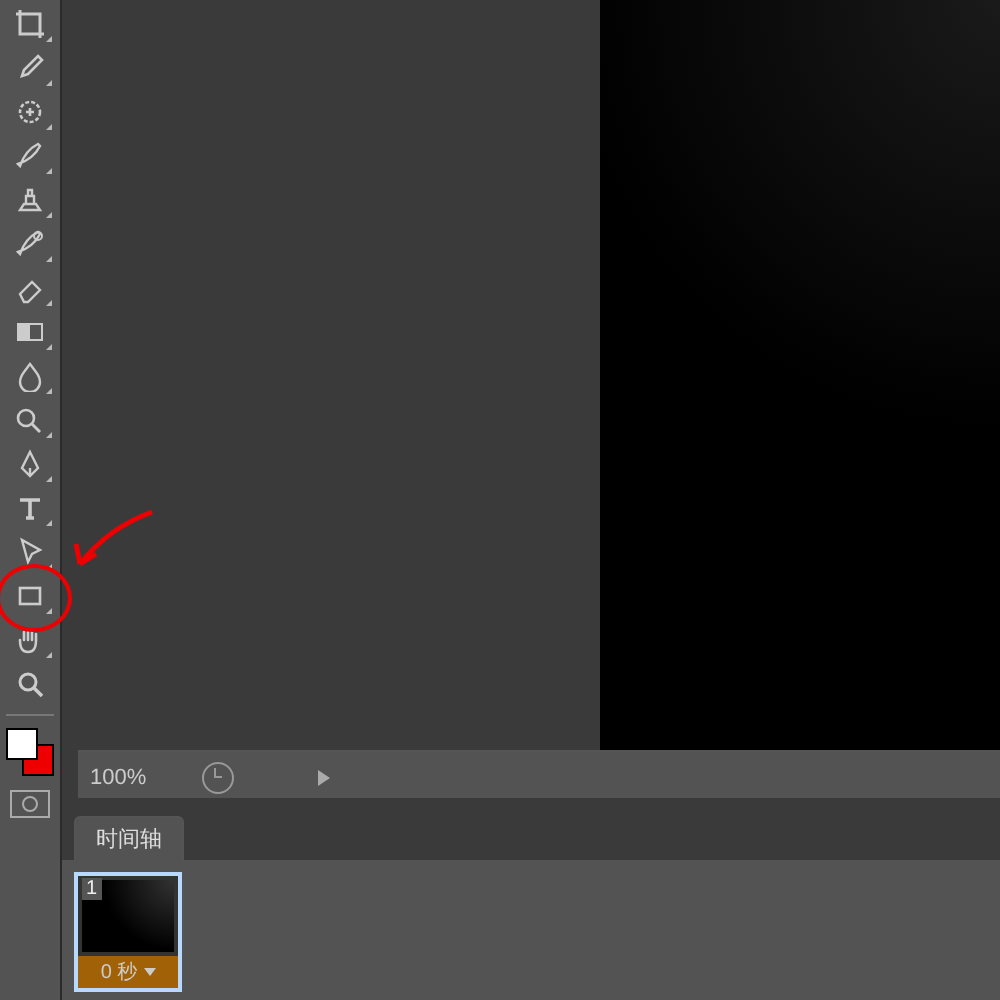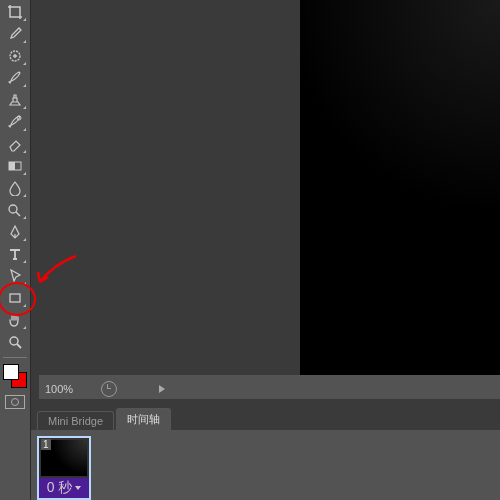--- a/index.html
+++ b/index.html
@@ -23,21 +23,21 @@
   .doc{padding-left:10px}
   .play{width:0;height:0;border-left:6px solid #aaa;border-top:4px solid transparent;border-bottom:4px solid transparent;margin-left:20px}
   .panel-tabs{position:absolute;left:31px;top:410px;right:0;height:20px;background:#3a3a3a;display:flex;align-items:flex-end;border-bottom:1px solid #222;padding-left:6px}
   .tab{padding:3px 10px;background:#3a3a3a;color:#999;border:1px solid #555;border-bottom:none;margin-right:2px;border-radius:3px 3px 0 0;cursor:pointer;font-size:11px}
   .tab.active{background:#535353;color:#ddd}
   .timeline{position:absolute;left:31px;top:430px;right:0;bottom:0;background:#535353;padding:6px;}
   .frame{display:inline-block;border:1px solid #888;background:#333;position:relative}
   .frame.sel{border:2px solid #b8d8ff}
   .frame .num{position:absolute;left:2px;top:1px;color:#eee;font-size:10px;background:#555;padding:0 2px}
   .frame .thumb{width:46px;height:36px;margin:2px;background:radial-gradient(circle at 100% 0%, #333 0%, #000 60%)}
-  .frame .dur{text-align:right;color:#ccc;font-size:14px;padding:1px 2px;background:#4c1d95;display:flex;align-items:center;justify-content:center;gap:3px}
+  .frame .dur{text-align:right;color:#ccc;font-size:10px;padding:1px 2px;background:#a16207;display:flex;align-items:center;justify-content:center;gap:3px}
   .frame .dur .dd{width:0;height:0;border-left:3px solid transparent;border-right:3px solid transparent;border-top:4px solid #ccc}
   .annotation-circle{position:absolute;border:2.5px solid #e00;border-radius:50%;pointer-events:none}
   .annotation-arrow{position:absolute;pointer-events:none}
   svg{display:block}
 </style>
 </head>
 <body>
 
 <div class="toolbar">
   <div class="tool">
@@ -159,21 +159,20 @@
   <div class="canvas"></div>
 
   <div class="status">
     <span class="zoom">100%</span>
     <span class="clock"></span>
     <span class="play"></span>
   </div>
 </div>
 
 <div class="panel-tabs">
-  <div class="tab">Mini Bridge</div>
   <div class="tab active">时间轴</div>
 </div>
 
 <div class="timeline">
   <div class="frame sel">
     <div class="num">1</div>
     <div class="thumb"></div>
     <div class="dur">
       <span>0 秒</span>
       <span class="dd"></span>

